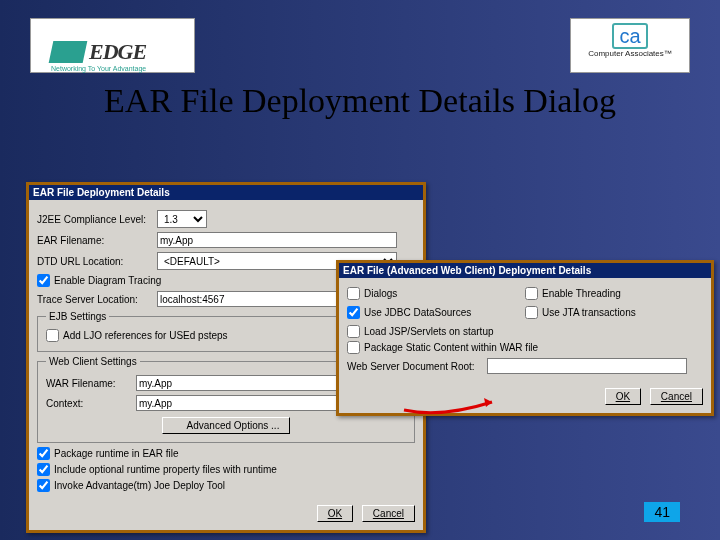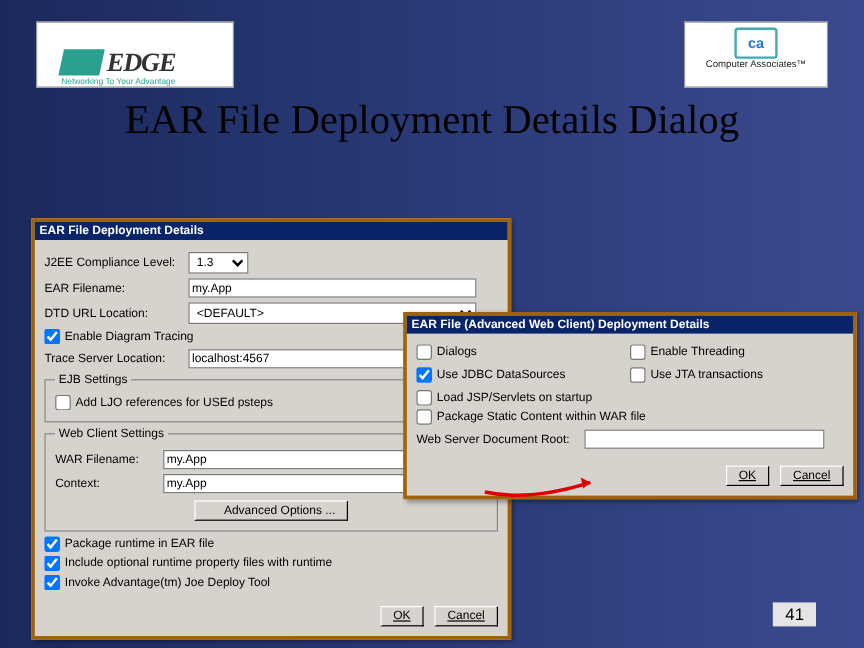--- a/index.html
+++ b/index.html
@@ -45,21 +45,21 @@
     background: #fff;
     border: 1px solid #999;
     text-align:center;
     padding:2px;
   }
   .ca-logo {
     width:36px; height:26px;
     border:2px solid #4aa;
     border-radius:3px;
     margin: 2px auto 0;
-    font-size:12px; font-weight:bold;
+    font-size:20px; font-weight:normal;
     color:#27c; line-height:22px;
   }
   .ca-text { font-size:8px; color:#222; }
   .slide-title {
     position:absolute;
     top:82px; left:0; right:0;
     text-align:center;
     font-family: "Times New Roman", serif;
     font-size: 34px;
     color:#000;
@@ -115,21 +115,21 @@
   .adv-grid .check-row { width:50%; }
   .arrow {
     position:absolute;
     top:396px; left:402px;
     width:100px; height:20px;
     pointer-events:none;
   }
   .slide-num {
     position:absolute;
     bottom:18px; right:40px;
-    background:#e5e5e5;
+    background:#0ea5e9;
     color:#000;
     font-size:14px;
     padding:2px 10px;
   }
 </style>
 </head>
 <body>
 
 <div class="logo-box-left">
   <div style="display:flex;align-items:center">

